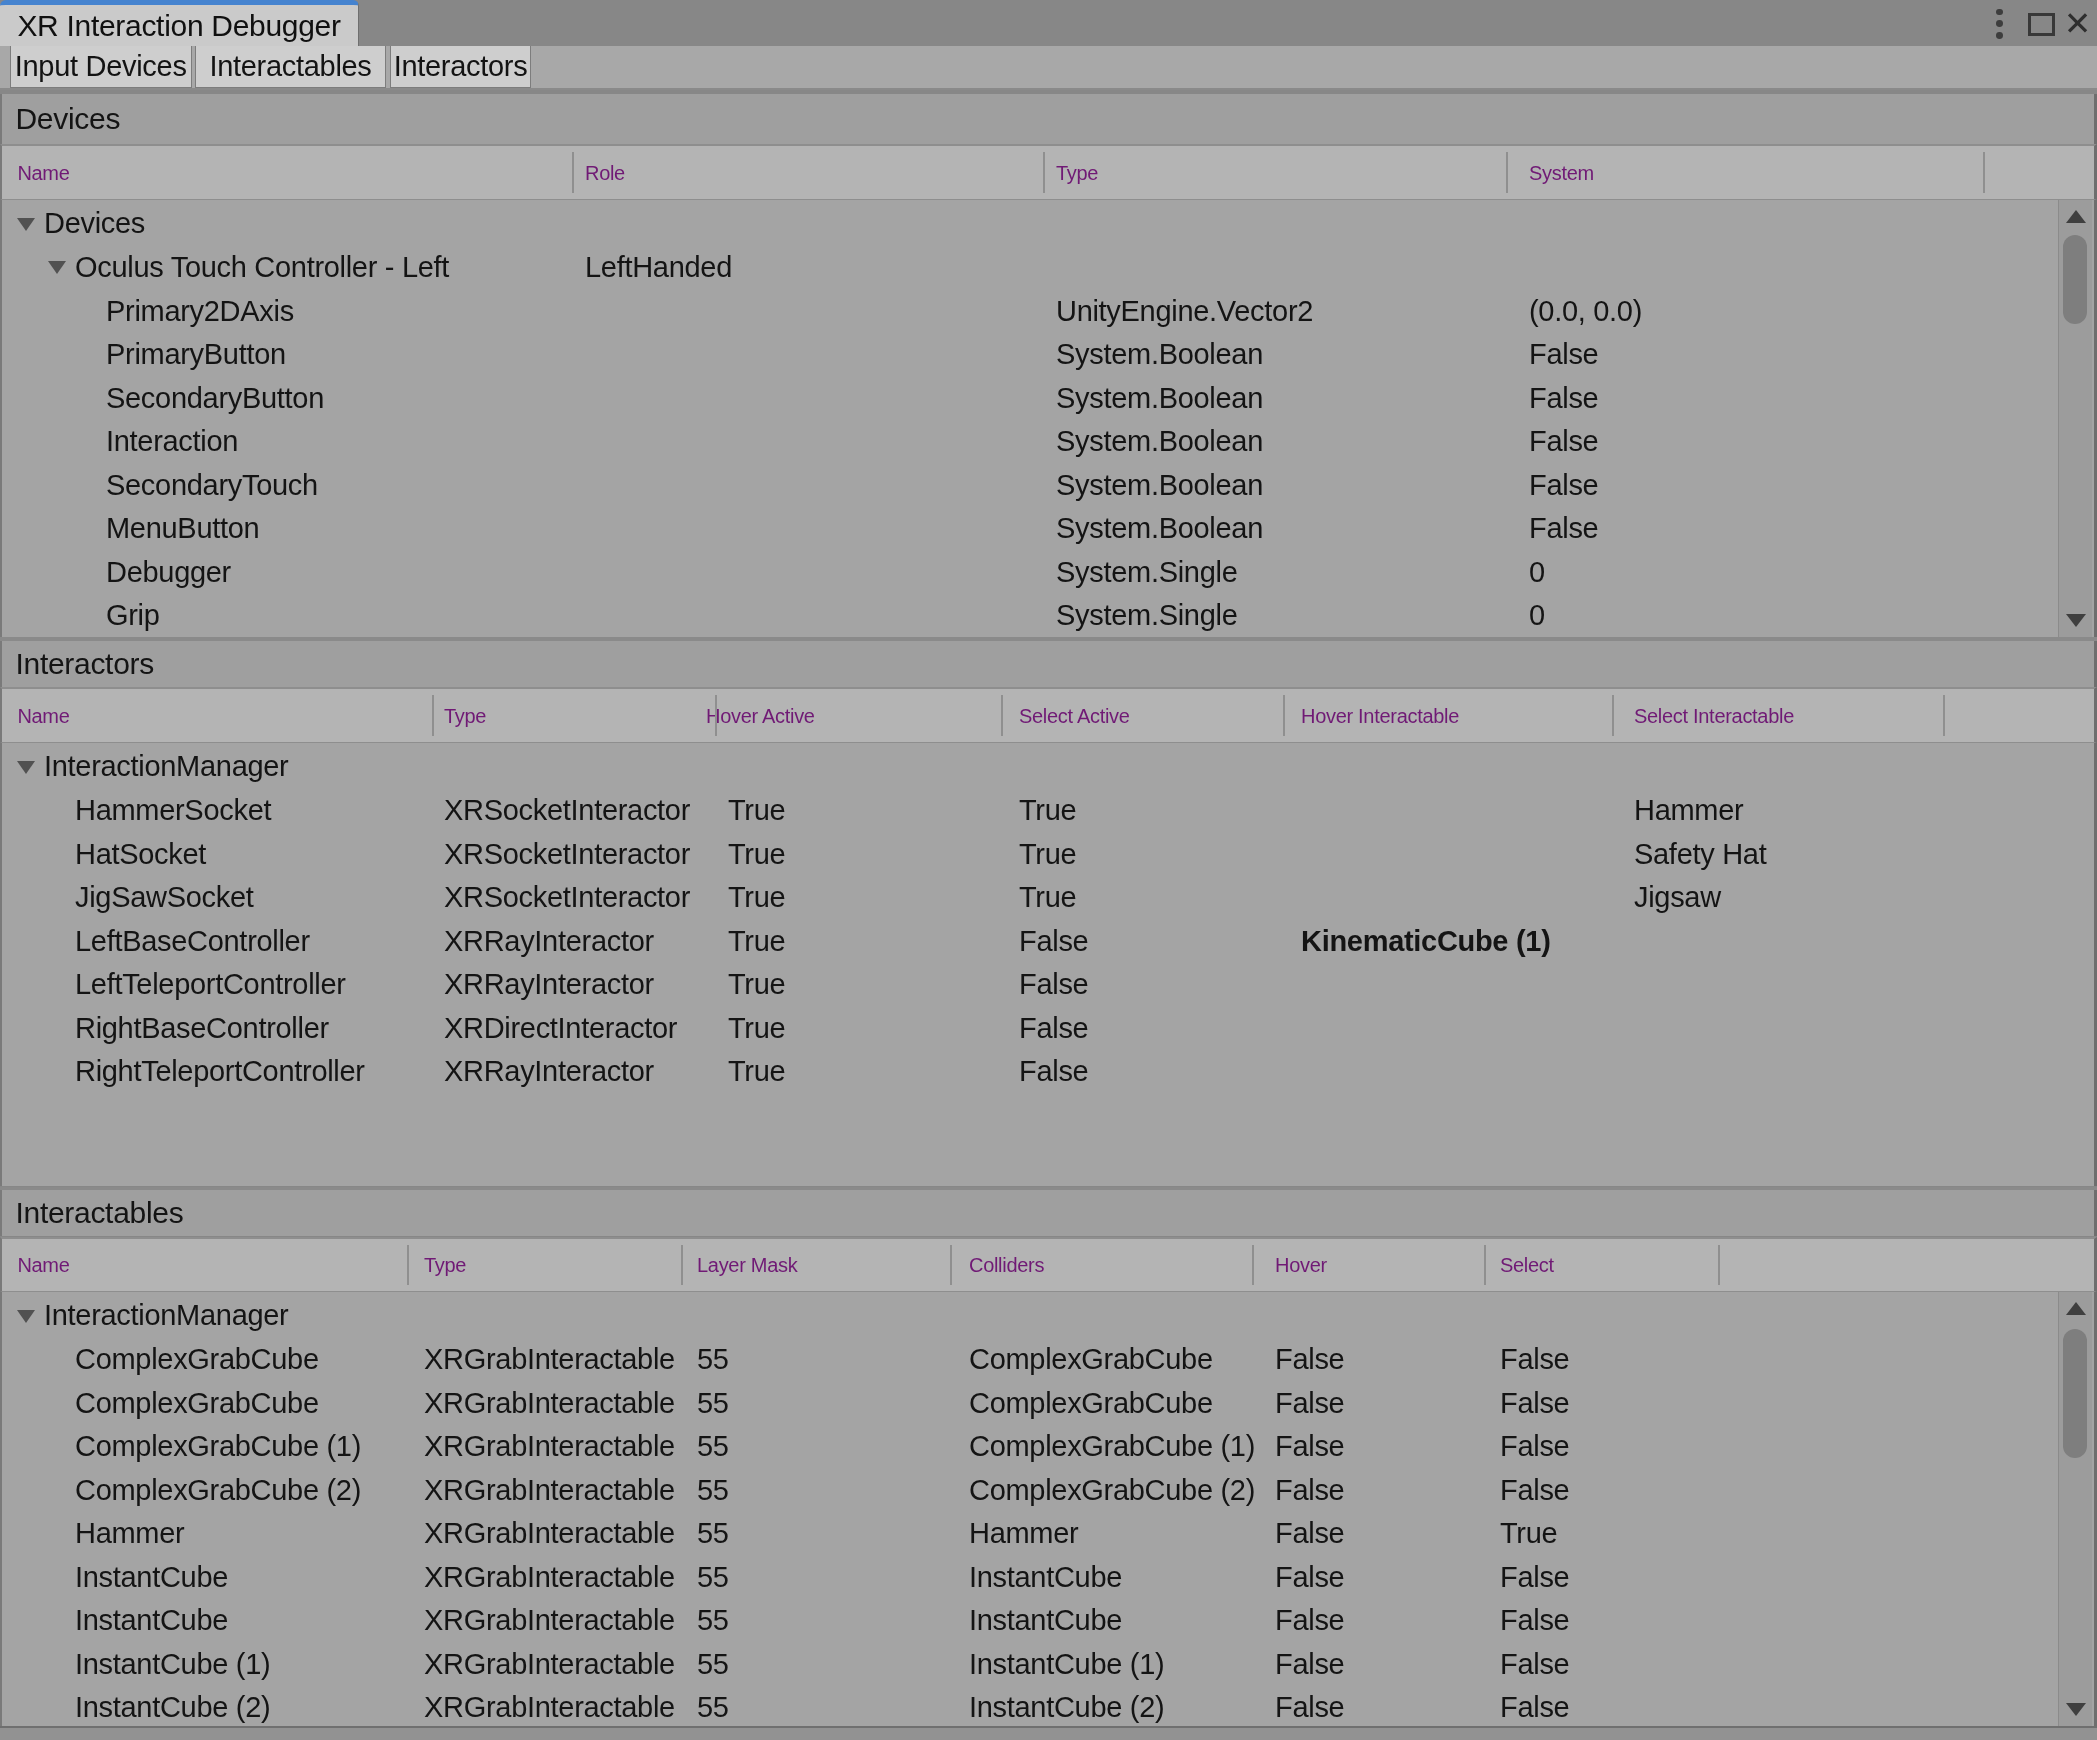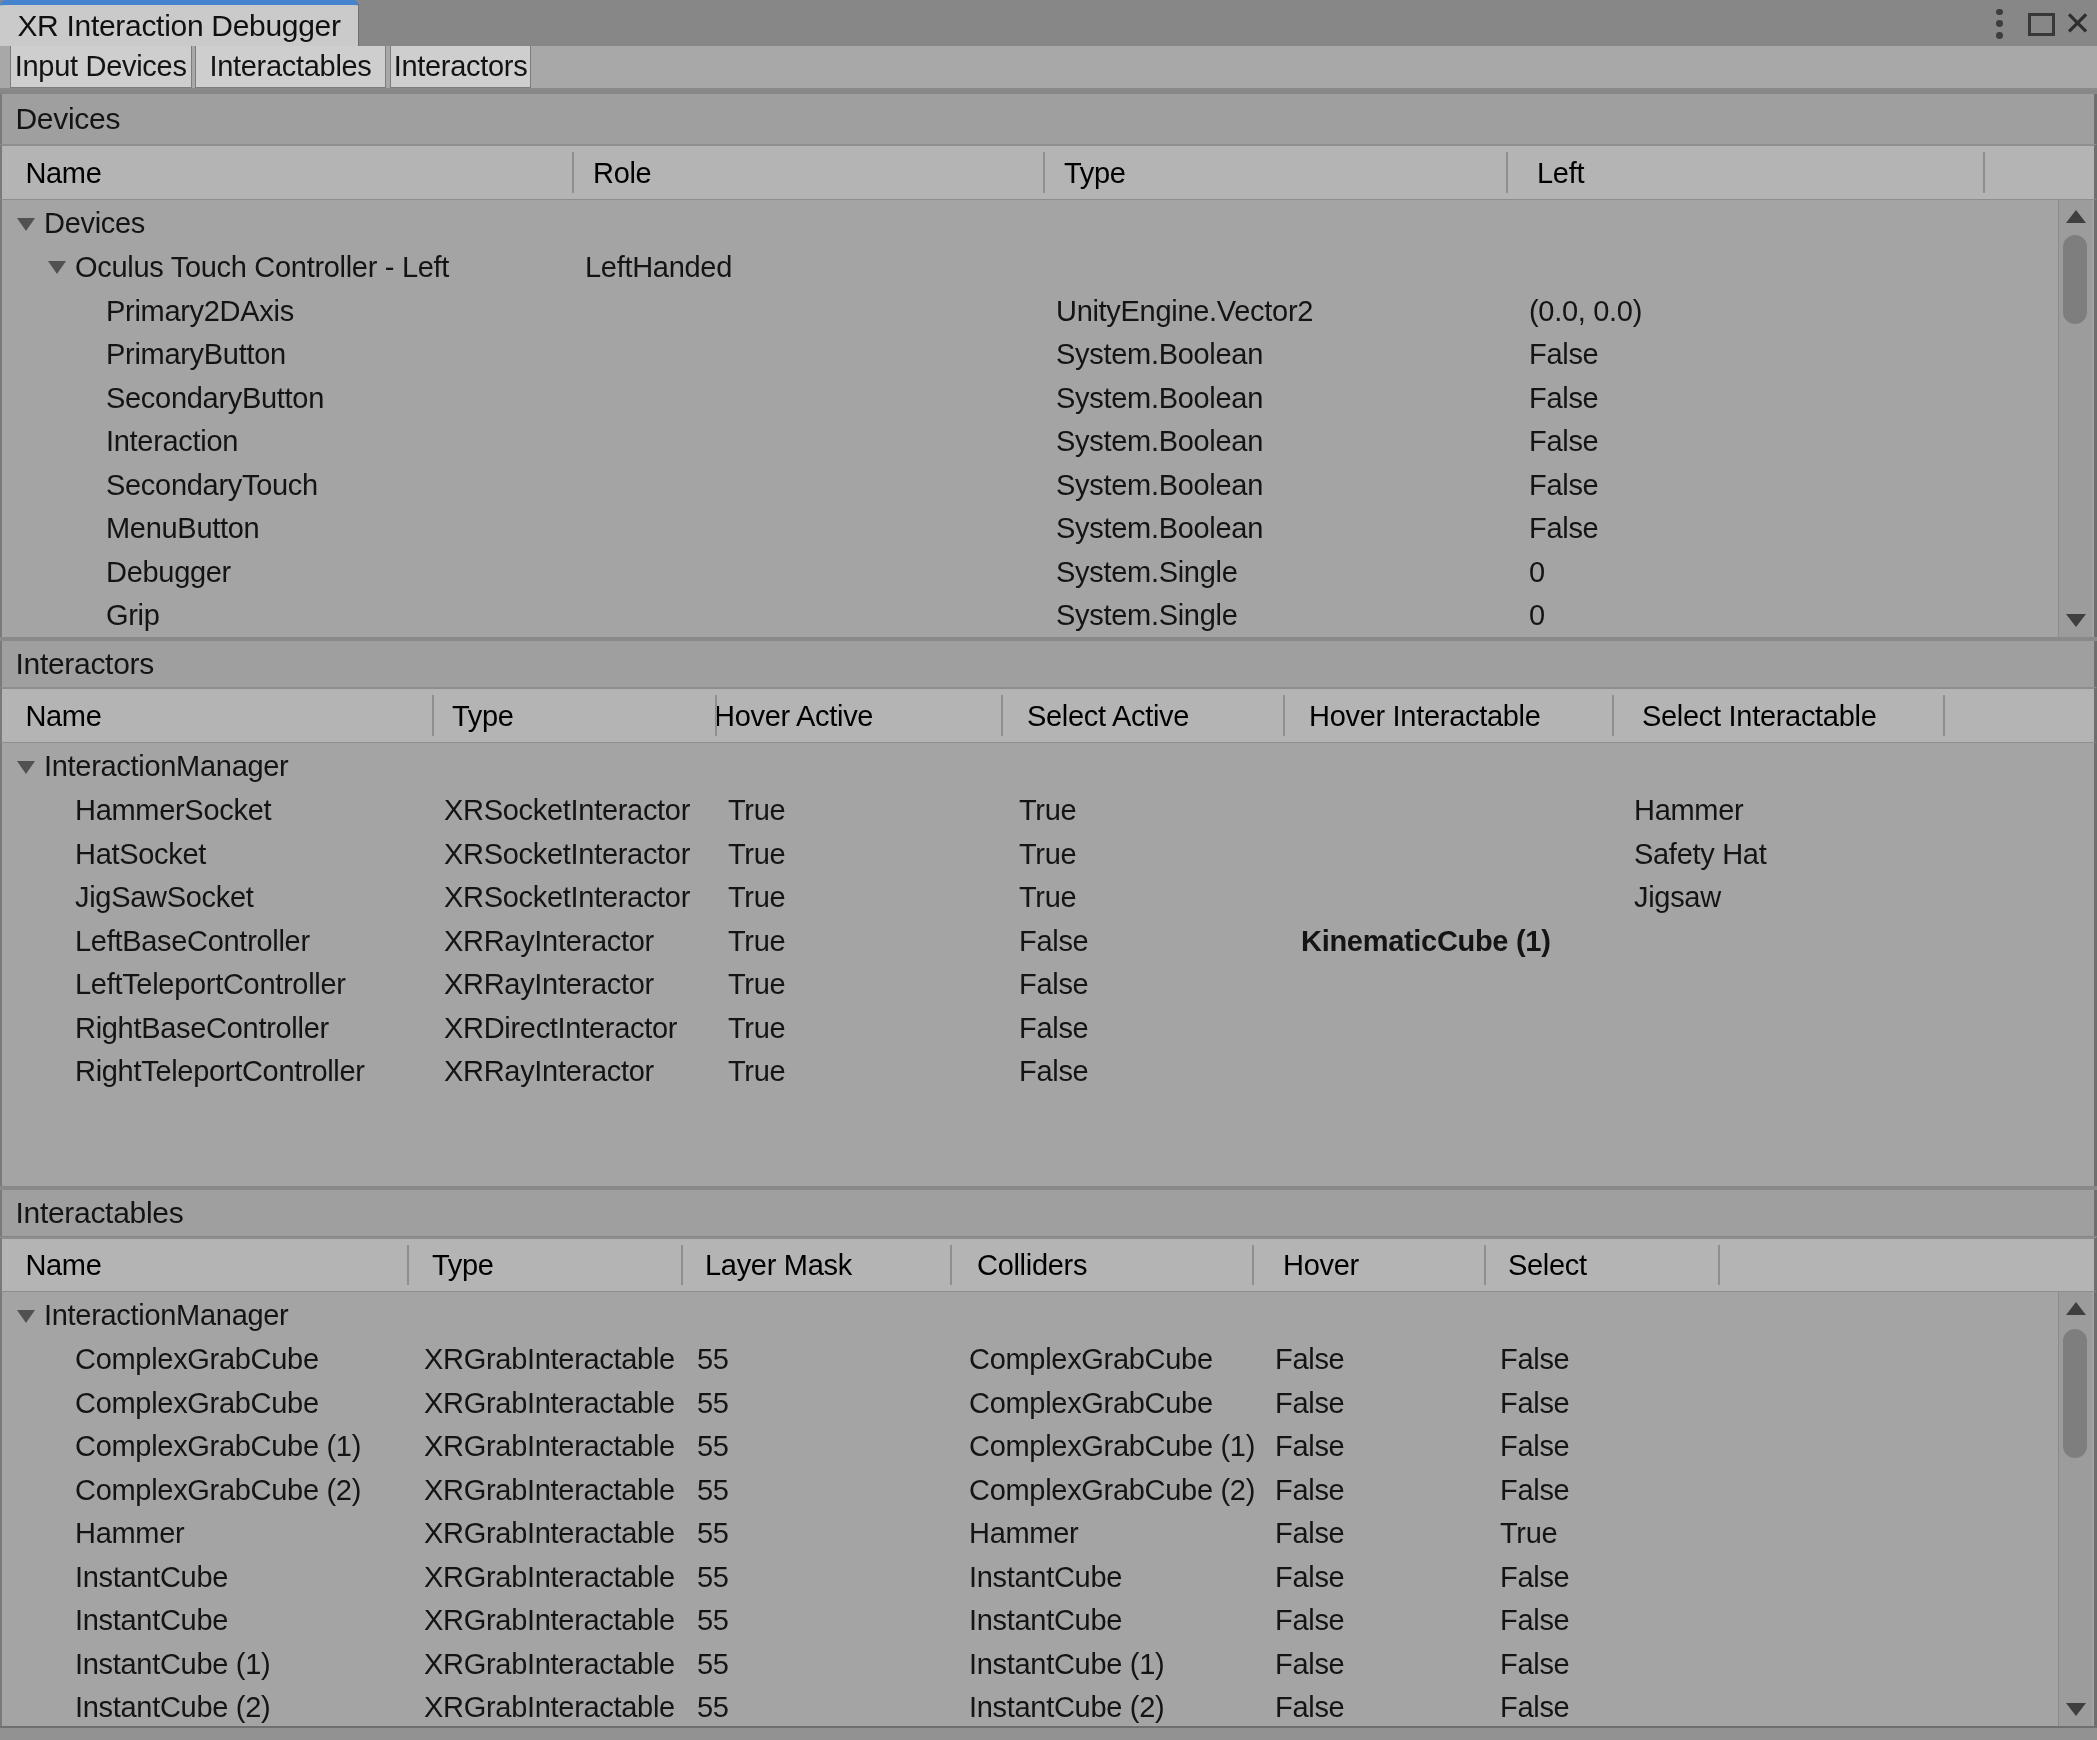--- a/index.html
+++ b/index.html
@@ -46,21 +46,21 @@
   .section-strip {
     position:absolute; left:0; width:2097px; background:#9f9f9f;
     border-left:2.9px solid #7a7a7a; border-right:3.9px solid #6e6e6e;
   }
   .section-strip span { position:absolute; left:13.5px; top:50%; transform:translateY(-50%); font-size:30px; color:#141414; }
   .thead {
     position:absolute; left:0; width:2097px; background:#b4b4b4;
     border-top:2.9px solid #8e8e8e; border-bottom:1.9px solid #8e8e8e;
     border-left:2.9px solid #7a7a7a; border-right:3.9px solid #6e6e6e;
   }
-  .thead .hlabel { position:absolute; top:50%; transform:translateY(-50%); font-size:29px; color:#000000; white-space:nowrap; cursor:pointer;margin-left:8px; }
+  .thead .hlabel { position:absolute; top:50%; transform:translateY(-50%); font-size:20px; color:#701a75; white-space:nowrap; cursor:pointer; }
   .thead .hsep { position:absolute; top:12%; height:76%; width:1.9px; background:#8f8f8f; }
   .tbody {
     position:absolute; left:0; width:2097px; background:#a4a4a4;
     border-left:2.9px solid #7a7a7a; border-right:3.9px solid #6e6e6e; overflow:hidden;
   }
   .trow { position:absolute; left:0; width:100%; height:43px; cursor:default; }
   .trow span { position:absolute; top:50%; transform:translateY(-50%); font-size:29px; color:#141414; white-space:nowrap; }
   .fold {
     position:absolute; width:0; height:0; top:50%; margin-top:-5.8px;
     border-left:9.7px solid transparent; border-right:9.7px solid transparent;
@@ -120,21 +120,21 @@
     <div class="tbtn" id="tbtn2">Interactors</div>
   </div>
 
   <div class="section-strip" id="strip-devices">
     <span>Devices</span>
   </div>
   <div class="thead" id="head-devices">
       <span class="hlabel" style="left: 15.4px;">Name</span>
       <span class="hlabel" style="left: 583px;">Role</span>
       <span class="hlabel" style="left: 1054px;">Type</span>
-      <span class="hlabel" style="left: 1527px;">Left</span>
+      <span class="hlabel" style="left: 1527px;">System</span>
       <div class="hsep" style="left: 570px;"></div>
       <div class="hsep" style="left: 1041px;"></div>
       <div class="hsep" style="left: 1504px;"></div>
       <div class="hsep" style="left: 1981px;"></div>
     </div>
   <div class="tbody" id="body-devices">
       <div class="trow" style="top: 1.9px;">
         <div class="fold" style="left: 15.4px;"></div>
         <span style="left: 42px;">Devices</span>
       </div>

